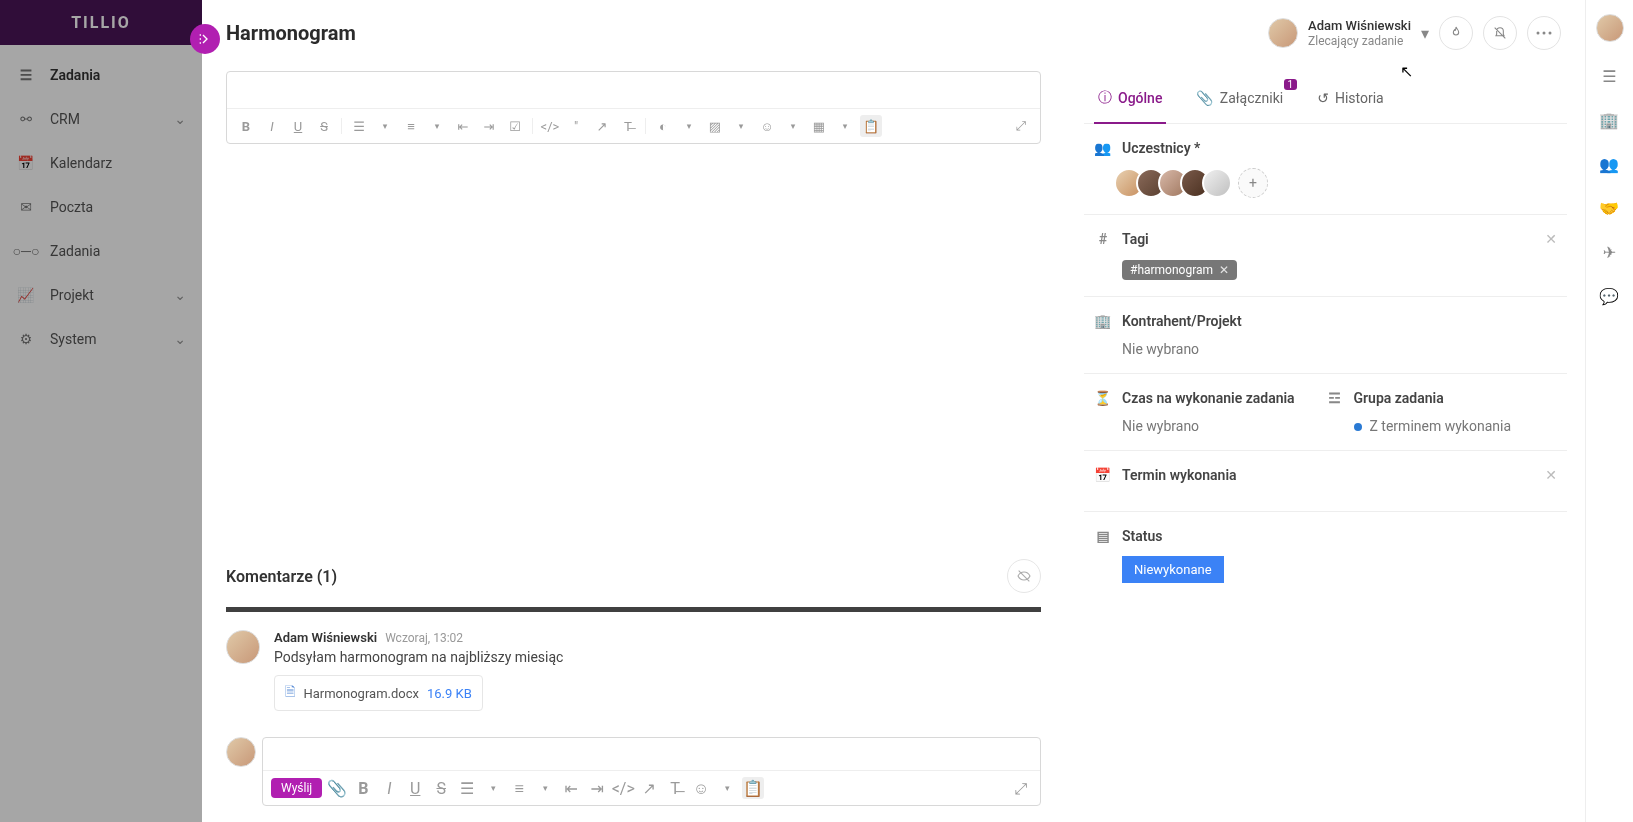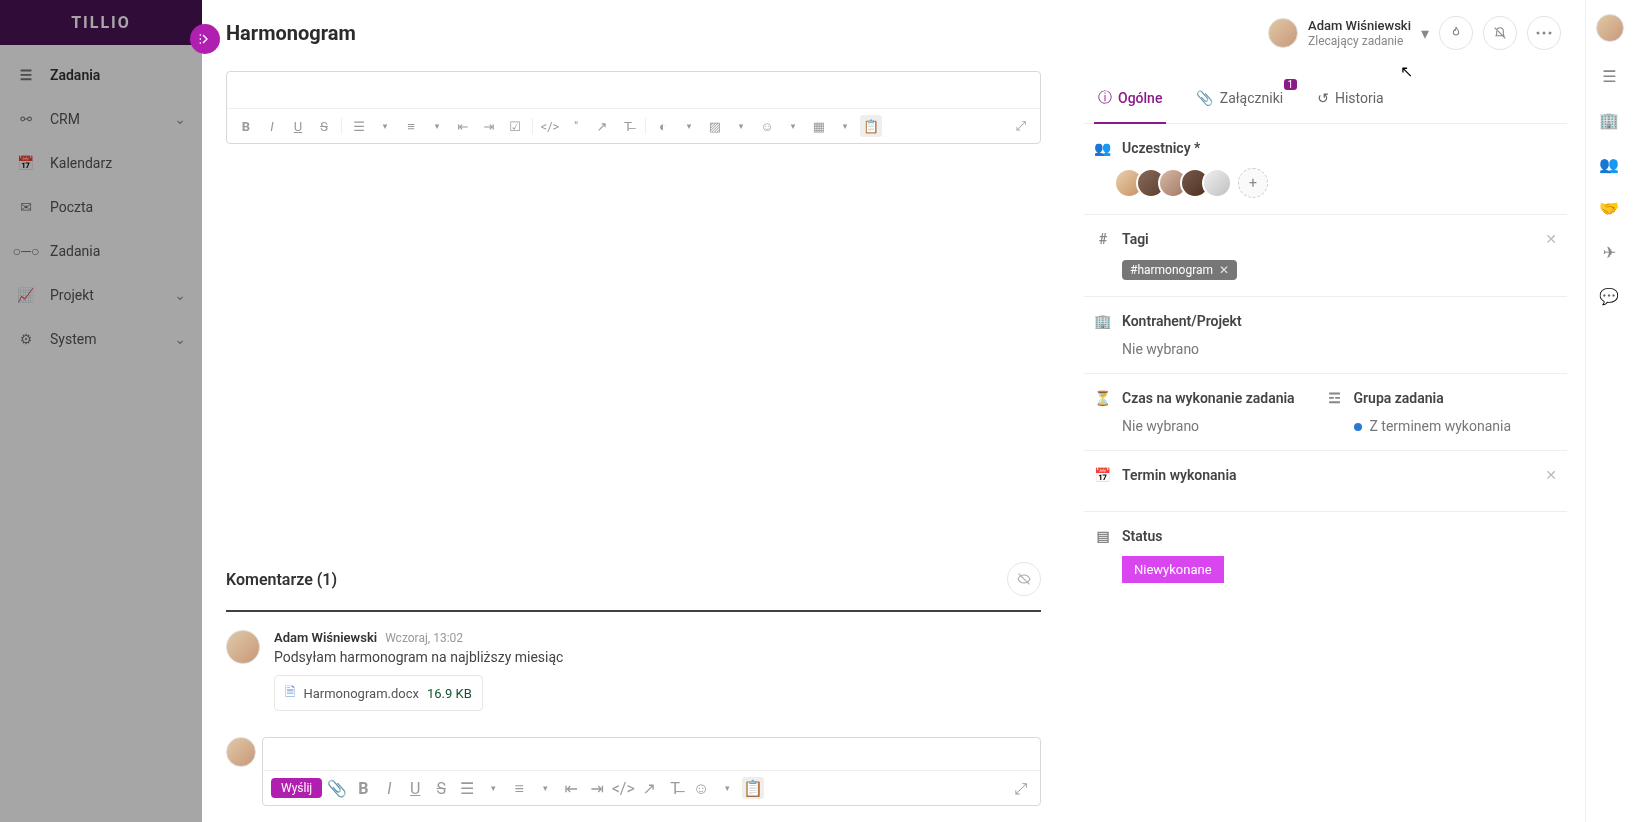--- a/index.html
+++ b/index.html
@@ -25,32 +25,32 @@
 .user-role{font-size:12px;color:#888}
 .icon-btn{width:34px;height:34px;border-radius:50%;border:1px solid #e3e3e3;display:flex;align-items:center;justify-content:center;color:#888;cursor:pointer}
 .content{flex:1;display:flex;overflow:hidden}
 .left-col{flex:1;padding:0 24px;display:flex;flex-direction:column;overflow:auto}
 .editor{border:1px solid #d8d8d8;border-radius:4px;margin-top:4px}
 .editor-input{height:36px}
 .editor-toolbar{border-top:1px solid #eee;padding:6px 8px;display:flex;align-items:center;gap:4px;color:#aaa;font-size:13px;position:relative}
 .tb-btn{width:22px;height:22px;display:flex;align-items:center;justify-content:center;cursor:pointer;border-radius:3px;color:#9a9a9a}
 .tb-sep{width:1px;height:16px;background:#eee;margin:0 2px}
 .editor-spacer{flex:1;min-height:300px}
-.comments-header{display:flex;align-items:center;padding:14px 0;border-bottom:2px solid #404040}
+.comments-header{display:flex;align-items:center;padding:14px 0;border-bottom:5px solid #404040}
 .comments-title{font-size:16px;font-weight:600;color:#333}
 .eye-btn{margin-left:auto;width:34px;height:34px;border-radius:50%;border:1px solid #e6e6e6;display:flex;align-items:center;justify-content:center;color:#aaa;cursor:pointer}
 .comment{display:flex;gap:14px;padding:18px 0}
 .comment .avatar{width:34px;height:34px;flex-shrink:0}
 .comment-body{flex:1}
 .comment-meta{display:flex;align-items:baseline;gap:8px;margin-bottom:4px}
 .comment-author{font-size:13px;font-weight:600;color:#333}
 .comment-time{font-size:12px;color:#999}
 .comment-text{font-size:14px;color:#444;margin-bottom:10px}
 .attachment{display:inline-flex;align-items:center;gap:8px;border:1px solid #e6e6e6;border-radius:4px;padding:6px 10px;font-size:13px;color:#555;cursor:pointer}
-.attachment .fsize{color:#14532d}
+.attachment .fsize{color:#3b82f6}
 .reply{display:flex;gap:6px;padding:8px 0 16px}
 .reply-box{flex:1;border:1px solid #d8d8d8;border-radius:4px}
 .reply-input{height:32px}
 .reply-toolbar{border-top:1px solid #eee;padding:6px 8px;display:flex;align-items:center;gap:4px;position:relative}
 .send-btn{background:#b11fb1;color:#fff;border-radius:4px;padding:3px 10px;font-size:12px;cursor:pointer}
 .right-col{width:520px;border-left:1px solid transparent;padding:0 18px;overflow:auto}
 .tabs{display:flex;gap:26px;border-bottom:1px solid #eee;padding:0 10px;margin-top:6px}
 .tab{display:flex;align-items:center;gap:6px;padding:16px 4px;font-size:14px;color:#666;cursor:pointer;position:relative}
 .tab.active{color:#8a1a8a;font-weight:500}
 .tab.active::after{content:"";position:absolute;left:0;right:0;bottom:-1px;height:2px;background:#8a1a8a}
@@ -61,21 +61,21 @@
 .section-head .close-x{margin-left:auto;color:#bbb;cursor:pointer;font-weight:400}
 .avatars-row{display:flex;align-items:center;padding-left:28px}
 .avatars-row .avatar{width:30px;height:30px;margin-left:-8px;border:2px solid #fff}
 .add-avatar{width:30px;height:30px;border-radius:50%;border:1px dashed #ccc;display:flex;align-items:center;justify-content:center;color:#888;margin-left:6px;cursor:pointer;background:#fafafa;font-size:14px}
 .tag-chip{display:inline-flex;align-items:center;background:#777;color:#fff;border-radius:4px;padding:3px 8px;font-size:12px;margin-left:28px;gap:6px}
 .tag-chip .x{cursor:pointer;opacity:.8}
 .muted-val{color:#777;font-size:14px;padding-left:28px}
 .two-col{display:flex}
 .two-col>div{flex:1}
 .dot{width:8px;height:8px;border-radius:50%;background:#2a7ad4;display:inline-block;margin-right:8px}
-.status-chip{display:inline-block;background:#d946ef;color:#fff;border-radius:0;padding:6px 12px;font-size:13px;margin-left:28px}
+.status-chip{display:inline-block;background:#3b82f6;color:#fff;border-radius:0;padding:6px 12px;font-size:13px;margin-left:28px}
 .rightbar{width:48px;border-left:1px solid #eee;display:flex;flex-direction:column;align-items:center;padding-top:14px;gap:24px;position:relative;z-index:10;background:#fff}
 .rightbar .avatar{width:28px;height:28px}
 .rb-icon{color:#888;cursor:pointer;width:20px;height:20px;display:flex;align-items:center;justify-content:center}
 .cursor-ptr{position:absolute;left:1400px;top:62px;z-index:50;color:#000;font-size:16px;pointer-events:none}
 .expand-icon{margin-left:auto}
 svg{display:block}
 </style>
 </head>
 <body>
 

